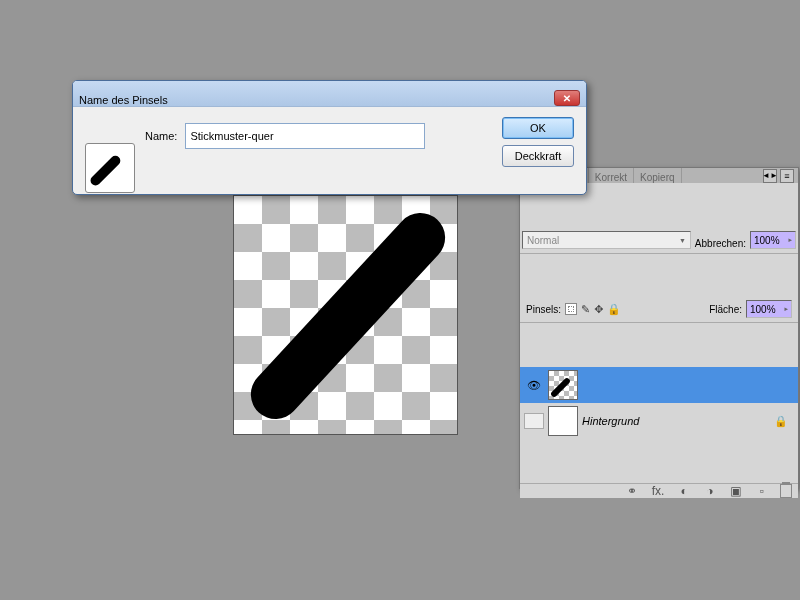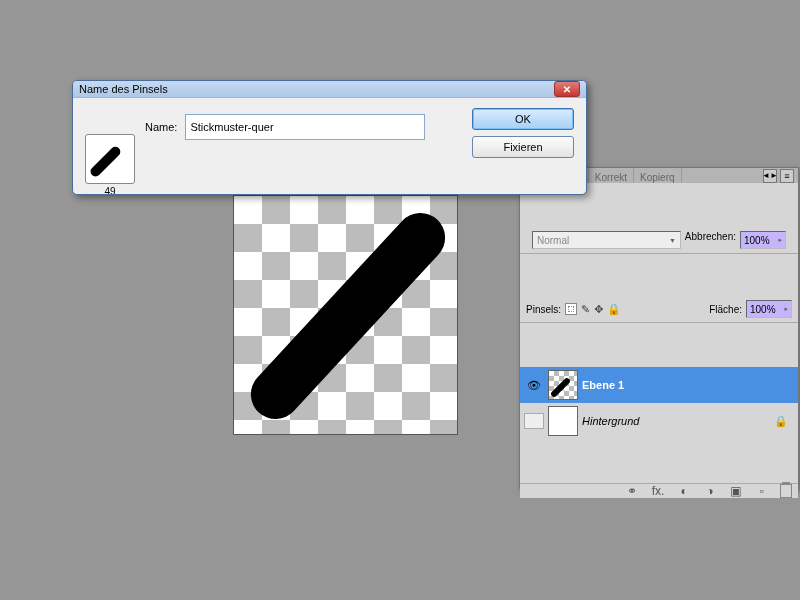--- a/index.html
+++ b/index.html
@@ -64,22 +64,22 @@
   .tri-btn {
     width: 14px; height: 14px;
     border: 1px solid #777;
     background: #ccc;
     display: flex; align-items: center; justify-content: center;
   }
   .tri { font-size: 8px; line-height: 1; }
   .x-sm { font-size: 9px; font-weight: bold; }
 
   .panel-row1 {
-    display: flex; align-items: flex-start; gap: 4px;
-    padding: 4px 12px;
+    display: flex; align-items: flex-end; gap: 4px;
+    padding: 4px 2px;
     border-bottom: 1px solid #aaa;
     font-size: 10px;
   }
   .select {
     flex: 1;
     height: 18px;
     border: 1px inset #bbb;
     background: #eee; color: #888;
     display: flex; align-items: center; justify-content: space-between;
     padding: 0 4px;
@@ -161,23 +161,23 @@
     position: absolute;
     left: 72px; top: 80px;
     width: 515px; height: 115px;
     background: #efefef;
     border: 1px solid #4a6d9a;
     border-radius: 5px;
     box-shadow: 3px 3px 7px rgba(0,0,0,.4);
     overflow: hidden;
   }
   .dialog-title {
-    height: 17px;
+    height: 26px;
     background: linear-gradient(#c6daf2, #aec7e6);
-    display: flex; align-items: center;
+    display: flex; align-items: flex-end;
     padding: 0 6px;
     font-size: 11px;
     border-bottom: 1px solid #a0b8d6;
   }
   .dialog-title .t { flex: 1; }
   .close-btn {
     width: 26px; height: 16px;
     background: linear-gradient(#e07e7a, #c83430);
     border: 1px solid #933;
     border-radius: 3px;
@@ -210,21 +210,21 @@
   .name-row { display:flex; align-items:center; gap:8px; margin-top:8px;border-radius:6px;}
   .text-input {
     width: 240px; height: 20px;
     border: 1px solid #8aa8cc;
     padding: 12px 4px;
     font-size: 11px;
     background:#fff;
   }
   .dialog-btns { display:flex; flex-direction:column; gap:6px; margin-left:auto; margin-top:2px;}
   .btn {
-    width: 102px; height: 22px;
+    width: 72px; height: 22px;
     border: 1px solid #6b86ad;
     border-radius: 3px;
     background: linear-gradient(#fdfdfd,#e3e3e3);
     font-size: 11px;
     display:flex; align-items:center; justify-content:center;
   }
   .btn.primary {
     background: linear-gradient(#d7ecff,#a7d0f5);
     border: 1px solid #3a76b5;
     box-shadow: 0 0 0 1px #7dbef5 inset;
@@ -278,21 +278,20 @@
     <div class="pct-box">
       <span>100%</span>
       <span class="car">▸</span>
     </div>
   </div>
 
   <div class="layer-list">
     <div class="layer active">
       <span class="eye">👁</span>
       <div class="thumb stroke"></div>
-      <span class="name">Ebene 1</span>
     </div>
     <div class="layer bg">
       <div class="eye-empty"></div>
       <div class="thumb white"></div>
       <span class="name">Hintergrund</span>
       <span class="lock">🔒</span>
     </div>
   </div>
 
   <div class="panel-footer">
@@ -317,16 +316,16 @@
     <div class="brush-prev">
       <div class="bp"></div>
       <div class="sz">49</div>
     </div>
     <div class="name-row">
       <span>Name:</span>
       <input class="text-input" value="Stickmuster-quer" style="">
     </div>
     <div class="dialog-btns">
       <div class="btn primary">OK</div>
-      <div class="btn">Fixieren</div>
+      <div class="btn">Deckkraft</div>
     </div>
   </div>
 </div>
 
 </body></html>

